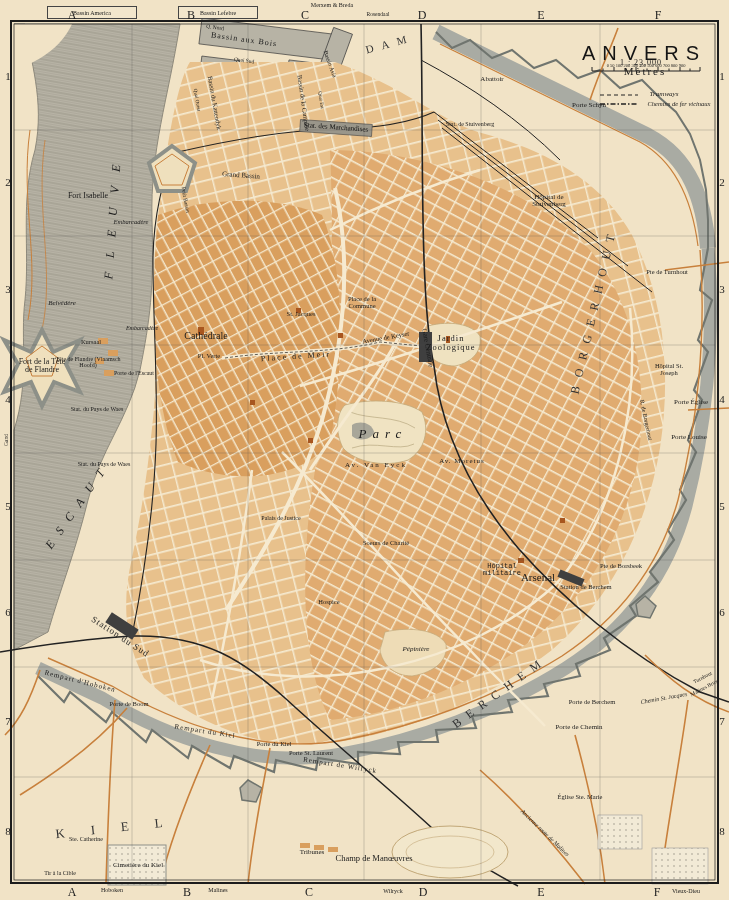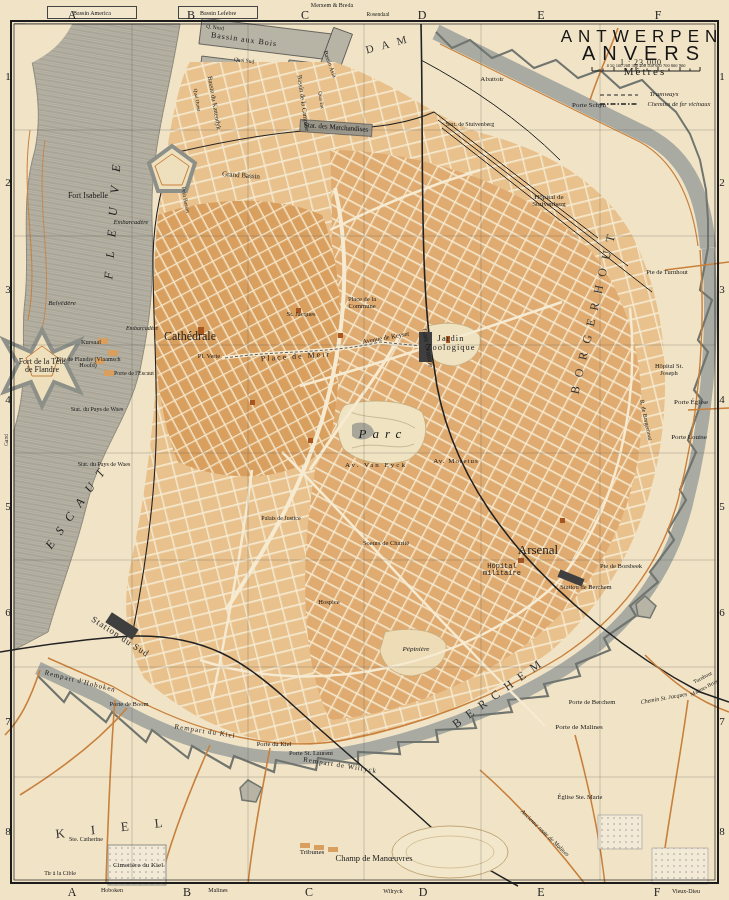--- a/index.html
+++ b/index.html
@@ -185,21 +185,20 @@
 
   <g stroke="#222" stroke-width="1">
     <path d="M592,71 H700"></path>
     <path d="M592,67V71 M603,68.5V71 M614,67V71 M625,68.5V71 M636,67V71 M647,68.5V71 M658,67V71 M669,68.5V71 M680,67V71 M690,68.5V71 M700,67V71"></path>
   </g>
 
   <path d="M600,95 L638,95" stroke="#222" stroke-width="1" stroke-dasharray="4,3" fill="none"></path>
   <path d="M600,104 L638,104" stroke="#222" stroke-width="1.7" stroke-dasharray="5,2,1.5,2" fill="none"></path>
 </svg>
 
-<span class="lbl title" style="left:642px;top:37px;font-size:17px;letter-spacing:6px;">ANTWERPEN</span>
 <span class="lbl title" style="left:644px;top:53px;font-size:20px;letter-spacing:7px;">ANVERS</span>
 <span class="lbl" style="left:641px;top:63px;font-size:8px;letter-spacing:1px;">1 : 23,000</span>
 <span class="lbl" style="left:646px;top:66px;font-size:4.5px;">0 50 100  200  300  400  500  600  700  800  900</span>
 <span class="lbl" style="left:645px;top:72px;font-size:11px;letter-spacing:2px;">Mètres</span>
 <span class="lbl i" style="left:664px;top:95px;font-size:7px;">Tramways</span>
 <span class="lbl i" style="left:679px;top:104px;font-size:6.5px;">Chemins de fer vicinaux</span>
 
 <div class="edge-box" style="left:47px;top:6px;width:88px;height:11px;">
   <span>Bassin America</span>
 </div>
@@ -267,50 +266,50 @@
 <span class="lbl" style="left:330px;top:64px;font-size:6px;transform:translate(-50%,-50%) rotate(70deg);">Bassin Asia</span>
 <span class="lbl" style="left:241px;top:176px;font-size:7px;transform:translate(-50%,-50%) rotate(4deg);">Grand Bassin</span>
 <span class="lbl" style="left:185px;top:200px;font-size:5.5px;transform:translate(-50%,-50%) rotate(80deg);">Petit Bassin</span>
 <span class="lbl" style="left:336px;top:128px;font-size:7px;transform:translate(-50%,-50%) rotate(4deg);color:#111;">Stat. des Marchandises</span>
 <span class="lbl" style="left:390px;top:44px;font-size:11px;letter-spacing:8px;transform:translate(-50%,-50%) rotate(-15deg);color:#333;">DAM</span>
 <span class="lbl" style="left:492px;top:80px;font-size:7px;">Abattoir</span>
 <span class="lbl w" style="left:589px;top:106px;width:40px;font-size:7px;">Porte Schyn</span>
 <span class="lbl w" style="left:470px;top:124px;width:62px;font-size:6px;">Stat. de Stuivenberg</span>
 <span class="lbl w" style="left:549px;top:201px;width:60px;font-size:7px;">Hôpital de Stuivenberg</span>
 
-<span class="lbl" style="left:190px;top:336px;font-size:12px;">Cathédrale</span>
+<span class="lbl" style="left:206px;top:336px;font-size:10px;">Cathédrale</span>
 <span class="lbl" style="left:209px;top:356px;font-size:6.5px;">Pl. Verte</span>
 <span class="lbl" style="left:296px;top:357px;font-size:8px;letter-spacing:2px;transform:translate(-50%,-50%) rotate(-4deg);">Place de Meir</span>
 <span class="lbl" style="left:301px;top:314px;font-size:6.5px;">St. Jacques</span>
 <span class="lbl w" style="left:362px;top:303px;width:55px;font-size:6.5px;">Place de la Commune</span>
 <span class="lbl" style="left:386px;top:338px;font-size:6.5px;transform:translate(-50%,-50%) rotate(-10deg);">Avenue de Keyser</span>
 <span class="lbl" style="left:427px;top:348px;font-size:7px;transform:translate(-50%,-50%) rotate(80deg);">Gare Centrale</span>
 <span class="lbl w" style="left:451px;top:343px;width:60px;font-size:8.5px;letter-spacing:1px;">Jardin Zoologique</span>
 <span class="lbl" style="left:383px;top:434px;font-size:13px;letter-spacing:6px;font-style:italic;">Parc</span>
 <span class="lbl" style="left:376px;top:466px;font-size:7px;letter-spacing:2px;">Av. Van Eyck</span>
-<span class="lbl" style="left:456px;top:462px;font-size:7px;letter-spacing:1px;">Av. Moretus</span>
+<span class="lbl" style="left:456px;top:462px;font-size:7px;letter-spacing:1px;padding-left:12px;">Av. Moretus</span>
 
 <span class="lbl" style="left:594px;top:310px;font-size:12px;letter-spacing:9px;transform:translate(-50%,-50%) rotate(-77deg);color:#333;">BORGERHOUT</span>
 <span class="lbl" style="left:667px;top:272px;font-size:6.5px;">Pte de Turnhout</span>
 <span class="lbl w" style="left:669px;top:370px;width:46px;font-size:6.5px;">Hôpital St. Joseph</span>
 <span class="lbl" style="left:691px;top:403px;font-size:7px;">Porte Église</span>
 <span class="lbl" style="left:689px;top:438px;font-size:7px;">Porte Louise</span>
 <span class="lbl" style="left:646px;top:420px;font-size:6px;transform:translate(-50%,-50%) rotate(78deg);">R. de Borgerhout</span>
 
 <span class="lbl w" style="left:386px;top:543px;width:48px;font-size:6.5px;">Soeurs de Charité</span>
 <span class="lbl w" style="left:281px;top:518px;width:46px;font-size:6px;">Palais de Justice</span>
 <span class="lbl" style="left:329px;top:602px;font-size:6.5px;">Hospice</span>
 <span class="lbl w" style="left:502px;top:570px;width:46px;font-size:7px;font-family:Liberation Mono, monospace;">Hôpital militaire</span>
-<span class="lbl" style="left:538px;top:550px;font-size:13px;">Arsenal</span>
+<span class="lbl" style="left:538px;top:578px;font-size:11px;">Arsenal</span>
 <span class="lbl w" style="left:586px;top:587px;width:52px;font-size:6.5px;">Station de Berchem</span>
 <span class="lbl" style="left:621px;top:566px;font-size:6.5px;">Pte de Borsbeek</span>
 <span class="lbl i" style="left:416px;top:650px;font-size:7px;">Pépinière</span>
 <span class="lbl" style="left:500px;top:692px;font-size:12px;letter-spacing:8px;transform:translate(-50%,-50%) rotate(-36deg);color:#333;">BERCHEM</span>
 <span class="lbl" style="left:592px;top:702px;font-size:6.5px;">Porte de Berchem</span>
-<span class="lbl" style="left:579px;top:728px;font-size:7px;">Porte de Malines</span>
+<span class="lbl" style="left:579px;top:728px;font-size:7px;">Porte de Chemin</span>
 <span class="lbl i" style="left:664px;top:698px;font-size:6px;transform:translate(-50%,-50%) rotate(-10deg);">Chemin St. Jacques</span>
 <span class="lbl" style="left:703px;top:678px;font-size:5.5px;transform:translate(-50%,-50%) rotate(-28deg);">Turnhout</span>
 <span class="lbl" style="left:705px;top:688px;font-size:5.5px;transform:translate(-50%,-50%) rotate(-28deg);">Malines Brux.</span>
 <span class="lbl i" style="left:545px;top:833px;font-size:6px;transform:translate(-50%,-50%) rotate(44deg);">Ancienne route de Malines</span>
 <span class="lbl w" style="left:580px;top:797px;width:52px;font-size:6.5px;">Église Ste. Marie</span>
 
 <span class="lbl" style="left:340px;top:766px;font-size:7px;letter-spacing:1px;transform:translate(-50%,-50%) rotate(9deg);">Rempart de Wilryck</span>
 <span class="lbl" style="left:311px;top:753px;font-size:6.5px;">Porte St. Laurent</span>
 <span class="lbl" style="left:274px;top:744px;font-size:6.5px;">Porte du Kiel</span>
 <span class="lbl" style="left:205px;top:732px;font-size:7px;letter-spacing:1px;transform:translate(-50%,-50%) rotate(9deg);">Rempart du Kiel</span>

